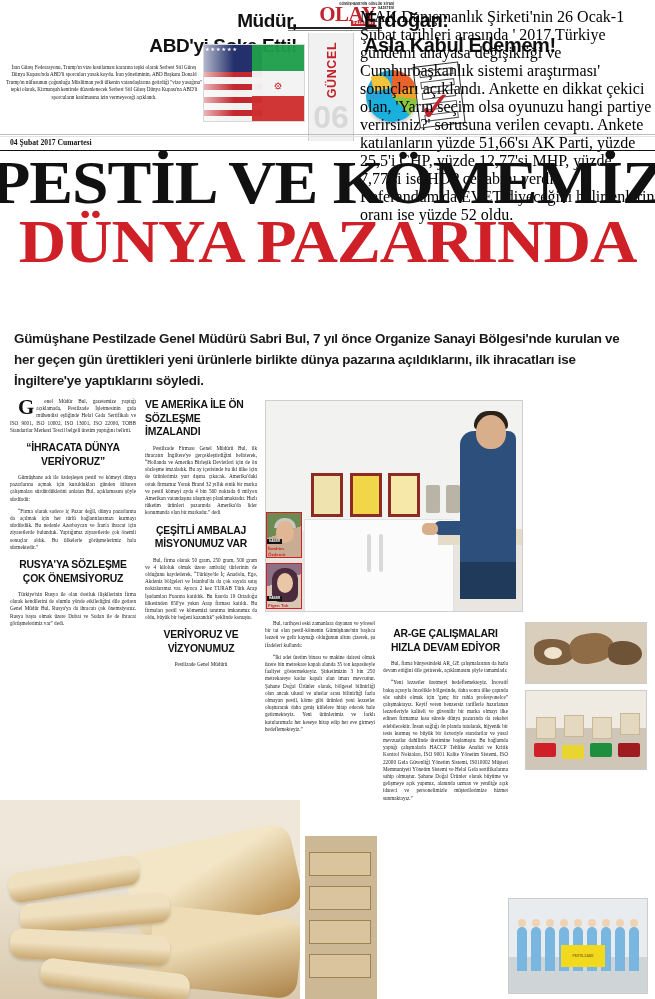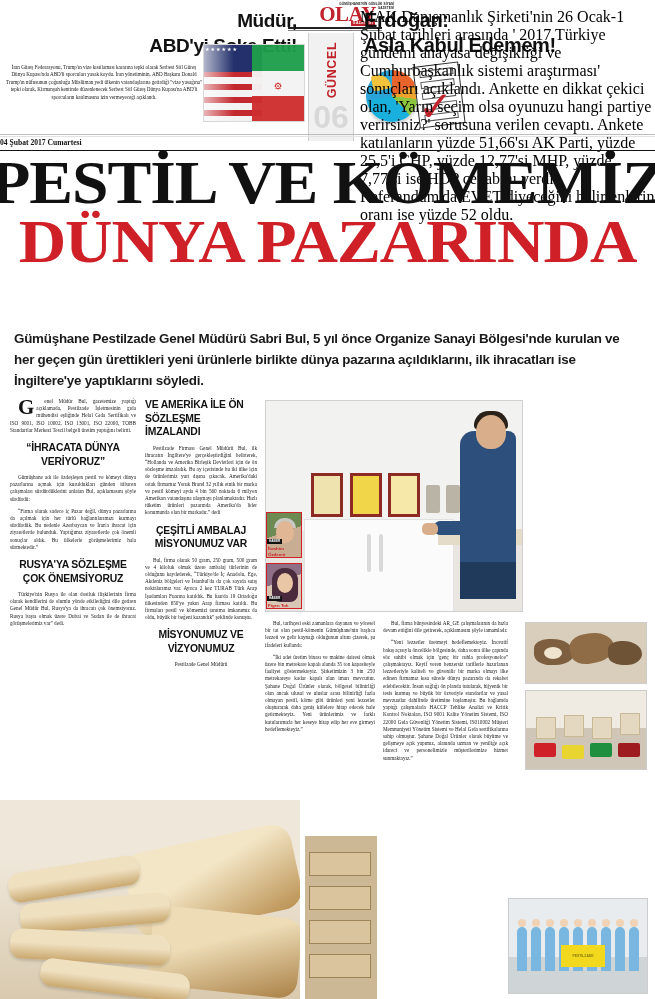--- a/index.html
+++ b/index.html
@@ -114,21 +114,21 @@
     background:#fff; border:1.3px solid #2b2b2b; transform:rotate(-7deg); }
   .ballot i { display:block; height:7px; margin:4px 5px; border:1.1px solid #555; background:#fff; }
   .tick { position:absolute; left:54px; top:26px; color:#c0232b; font-size:42px;
     font-family:"DejaVu Sans", sans-serif; font-weight:700; line-height:42px; }
 
   .hairline { position:absolute; left:0; top:134px; width:655px; height:1px; background:#bdbdbd; }
   .hairline2 { position:absolute; left:0; top:136px; width:655px; height:1px; background:#e3e3e3; }
 
   
   .dateline {
-    position:absolute; left:0; top:138px;
+    position:absolute; left:10px; top:138px;
     font-family:"Liberation Serif", serif; font-weight:700; font-size:7.6px; color:#111;text-align:center;
   }
   .dateline-rule { position:absolute; left:0; top:150px; width:655px; height:1.4px; background:#111; }
 
   
   .headline { position:absolute; left:0; top:152px; width:655px; }
   .hl1 {
     font-family:"Liberation Serif", serif; font-weight:700;
     font-size:62px; line-height:60px; color:#111; letter-spacing:-1px;
     text-align:center; transform: scaleX(1.06); transform-origin:center;
@@ -351,47 +351,48 @@
     <div class="hairline2"></div>
   </div>
 
   <div class="dateline">04 Şubat  2017 Cumartesi</div>
   <div class="dateline-rule"></div>
 
   <div class="headline">
     <div class="hl1">PESTİL VE KÖMEMİZ</div>
     <div class="hl2">DÜNYA PAZARINDA</div>
   </div>
-  <div class="standfirst">Gümüşhane Pestilzade Genel Müdürü Sabri Bul, 5 yıl önce Organize Sanayi Bölgesi'nde kurulan ve her geçen gün ürettikleri yeni ürünlerle birlikte dünya pazarına açıldıklarını, ilk ihracatları ise İngiltere'ye yaptıklarını söyledi.</div>
+  <div class="standfirst">Gümüşhane Pestilzade Genel Müdürü Sabri Bul, 7 yıl önce Organize Sanayi Bölgesi'nde kurulan ve her geçen gün ürettikleri yeni ürünlerle birlikte dünya pazarına açıldıklarını, ilk ihracatları ise İngiltere'ye yaptıklarını söyledi.</div>
 
   <div class="col c1">
     <p><span class="dropcap">G</span><span>enel Müdür Bul, gazetemize yaptığı açıklamada, Pestilzade İşletmesinin gıda mühendisi eşliğinde Helal Gıda Sertifikalı ve ISO 9001, ISO 10002, ISO 13001, ISO 22000, TOBB Standartlar Merkezi Tescil belgeli üretim yaptığını belirtti.</span></p>
     <div class="subhead">“İHRACATA DÜNYA VERİYORUZ”</div>
     <p>Gümüşhane adı ile özdeşleşen pestil ve kömeyi dünya pazarlarına açmak için kuruldukları günden itibaren çalışmaları sürdürdüklerini anlatan Bul, açıklamasını şöyle sürdürdü:</p>
     <p>“Firma olarak sadece iç Pazar değil, dünya pazarlarına da açılmak için her türlü bağlantılarımızı kurmayı sürdürdük. Bu nedenle Azerbaycan ve İran'a ihracat için ziyaretlerde bulunduk. Yaptığımız ziyaretlerde çok önemli sonuçlar aldık. Bu ülkelerle görüşmelerimiz hala sürmektedir.”</p>
     <div class="subhead">RUSYA'YA SÖZLEŞME ÇOK ÖNEMSİYORUZ</div>
     <p>Türkiye'nin Rusya ile olan dostluk ilişkilerinin firma olarak kendilerini de olumlu yönde etkilediğini dile getiren Genel Müdür Bul, Rusya'ya da ihracatı çok önemsiyoruz. Rusya başta olmak üzere Dubai ve Sudan ile de ihracat görüşmelerimiz var” dedi.</p>
   </div>
   <div class="hollanda">HOL- LAN- DA</div>
 
   <div class="col c2">
     <div class="subhead first">VE AMERİKA İLE ÖN SÖZLEŞME İMZALANDI</div>
     <p>Pestilzade Firması Genel Müdürü Bul, ilk ihracatın İngiltere'ye gerçekleştirdiğini belirterek, “Hollanda ve Amerika Birleşik Devletleri için de ön sözleşme imzaladık. Bu ay içerisinde bu iki ülke için de ürünlerimiz yurt dışına çıkacak. Amerika'daki ortak firmamız Yoruk Brand 32 yıllık etnik bir marka ve pestil kömeyi ayda 4 bin 560 noktada 6 milyon Amerikan vatandaşına ulaşmayı planlamaktadır. Hızlı tüketim ürünleri pazarında Amerika'da lider konumunda olan bir markadır.” dedi</p>
     <div class="subhead">ÇEŞİTLİ AMBALAJ MİSYONUMUZ VAR</div>
     <p>Bul, firma olarak 50 gram, 250 gram, 500 gram ve 4 kiloluk olmak üzere ambalaj türlerinin de olduğunu kaydederek, “Türkiye'de İç Anadolu, Ege, Akdeniz bölgeleri ve İstanbul'da da çok sayıda satış noktalarımız var. Ayrıca 2 kez TURAB Türk Arap İşadamları Fuarına katıldık. Bu fuarda 19 Ortadoğu ülkesinden 650'ye yakın Arap firması katıldı. Bu firmaları pestil ve kömemizi tanıtma imkanımız da oldu, büyük bir beğeni kazandık” şeklinde konuştu.</p>
-    <div class="subhead">MİSYONUMUZ VE VİZYONUMUZ</div>
+    <div class="subhead">VERİYORUZ VE VİZYONUMUZ</div>
     <p style="text-align:center;text-indent:0">Pestilzade Genel Müdürü</p>
   </div>
 
   <div class="col c3">
     <p>Bul, tarihçesi eski zamanlara dayanan ve yöresel bir tat olan pestil-kömenin Gümüşhane'nin başlıca lezzeti ve gelir kaynağı olduğunun altını çizerek, şu ifadeleri kullandı:</p>
     <p>“İki adet üretim binası ve makine dairesi olmak üzere bin metrekare kapalı alanda 35 ton kapasiteyle faaliyet göstermekteyiz. Şirketimizin 3 bin 250 metrekareye kadar kapalı alan imarı mevcuttur. Şahane Doğal Ürünler olarak, bölgesel bilinirliği olan ancak ulusal ve uluslar arası bilinirliği fazla olmayan pestil, köme gibi ürünleri yeni lezzetler oluşturarak daha geniş kitlelere hitap edecek hale getirmekteyiz. Yeni ürünlerimiz ve farklı kutularımızla her keseye hitap edip her eve girmeyi hedeflemekteyiz.”</p>
   </div>
 
   <div class="col c4">
+    <div class="subhead">AR-GE ÇALIŞMALARI HIZLA DEVAM EDİYOR</div>
     <p>Bul, firma bünyesindeki AR_GE çalışmalarının da hızla devam ettiğini dile getirerek, açıklamasını şöyle tamamladı:</p>
     <p>“Yeni lezzetler üretmeyi hedeflemekteyiz. İnovatif bakış açısıyla öncelikle bölgesinde, daha sonra ülke çapında söz sahibi olmak için 'genç bir ruhla profesyonelce” çalışmaktayız. Keyif veren benzersiz tariflerle hazırlanan lezzetleriyle kaliteli ve güvenilir bir marka olmayı ilke edinen firmamız kısa sürede dünya pazarında da rekabet edebilecektir. İnsan sağlığı ön planda tutularak, hijyenik bir tesis kurmuş ve büyük bir özveriyle standartlar ve yasal mevzuatlar dahilinde üretimine başlamıştır. Bu bağlamda yaptığı çalışmalarla HACCP Tehlike Analizi ve Kritik Kontrol Noktaları, ISO 9001 Kalite Yönetim Sistemi, ISO 22000 Gıda Güvenliği Yönetim Sistemi, IS010002 Müşteri Memnuniyeti Yönetim Sistemi ve Helal Gıda sertifikalarına sahip olmuştur. Şahane Doğal Ürünler olarak büyüme ve gelişmeye açık yapımız, alanında uzman ve yeniliğe açık idareci ve personelimizle müşterilerimize hizmet sunmaktayız.”</p>
   </div>
 
   <div class="photo ph-main">
     <div class="wall"></div>
     <div class="plaque p1"></div>
     <div class="plaque p2"></div>
     <div class="plaque p3"></div>
     <div class="trophy t1"></div>

